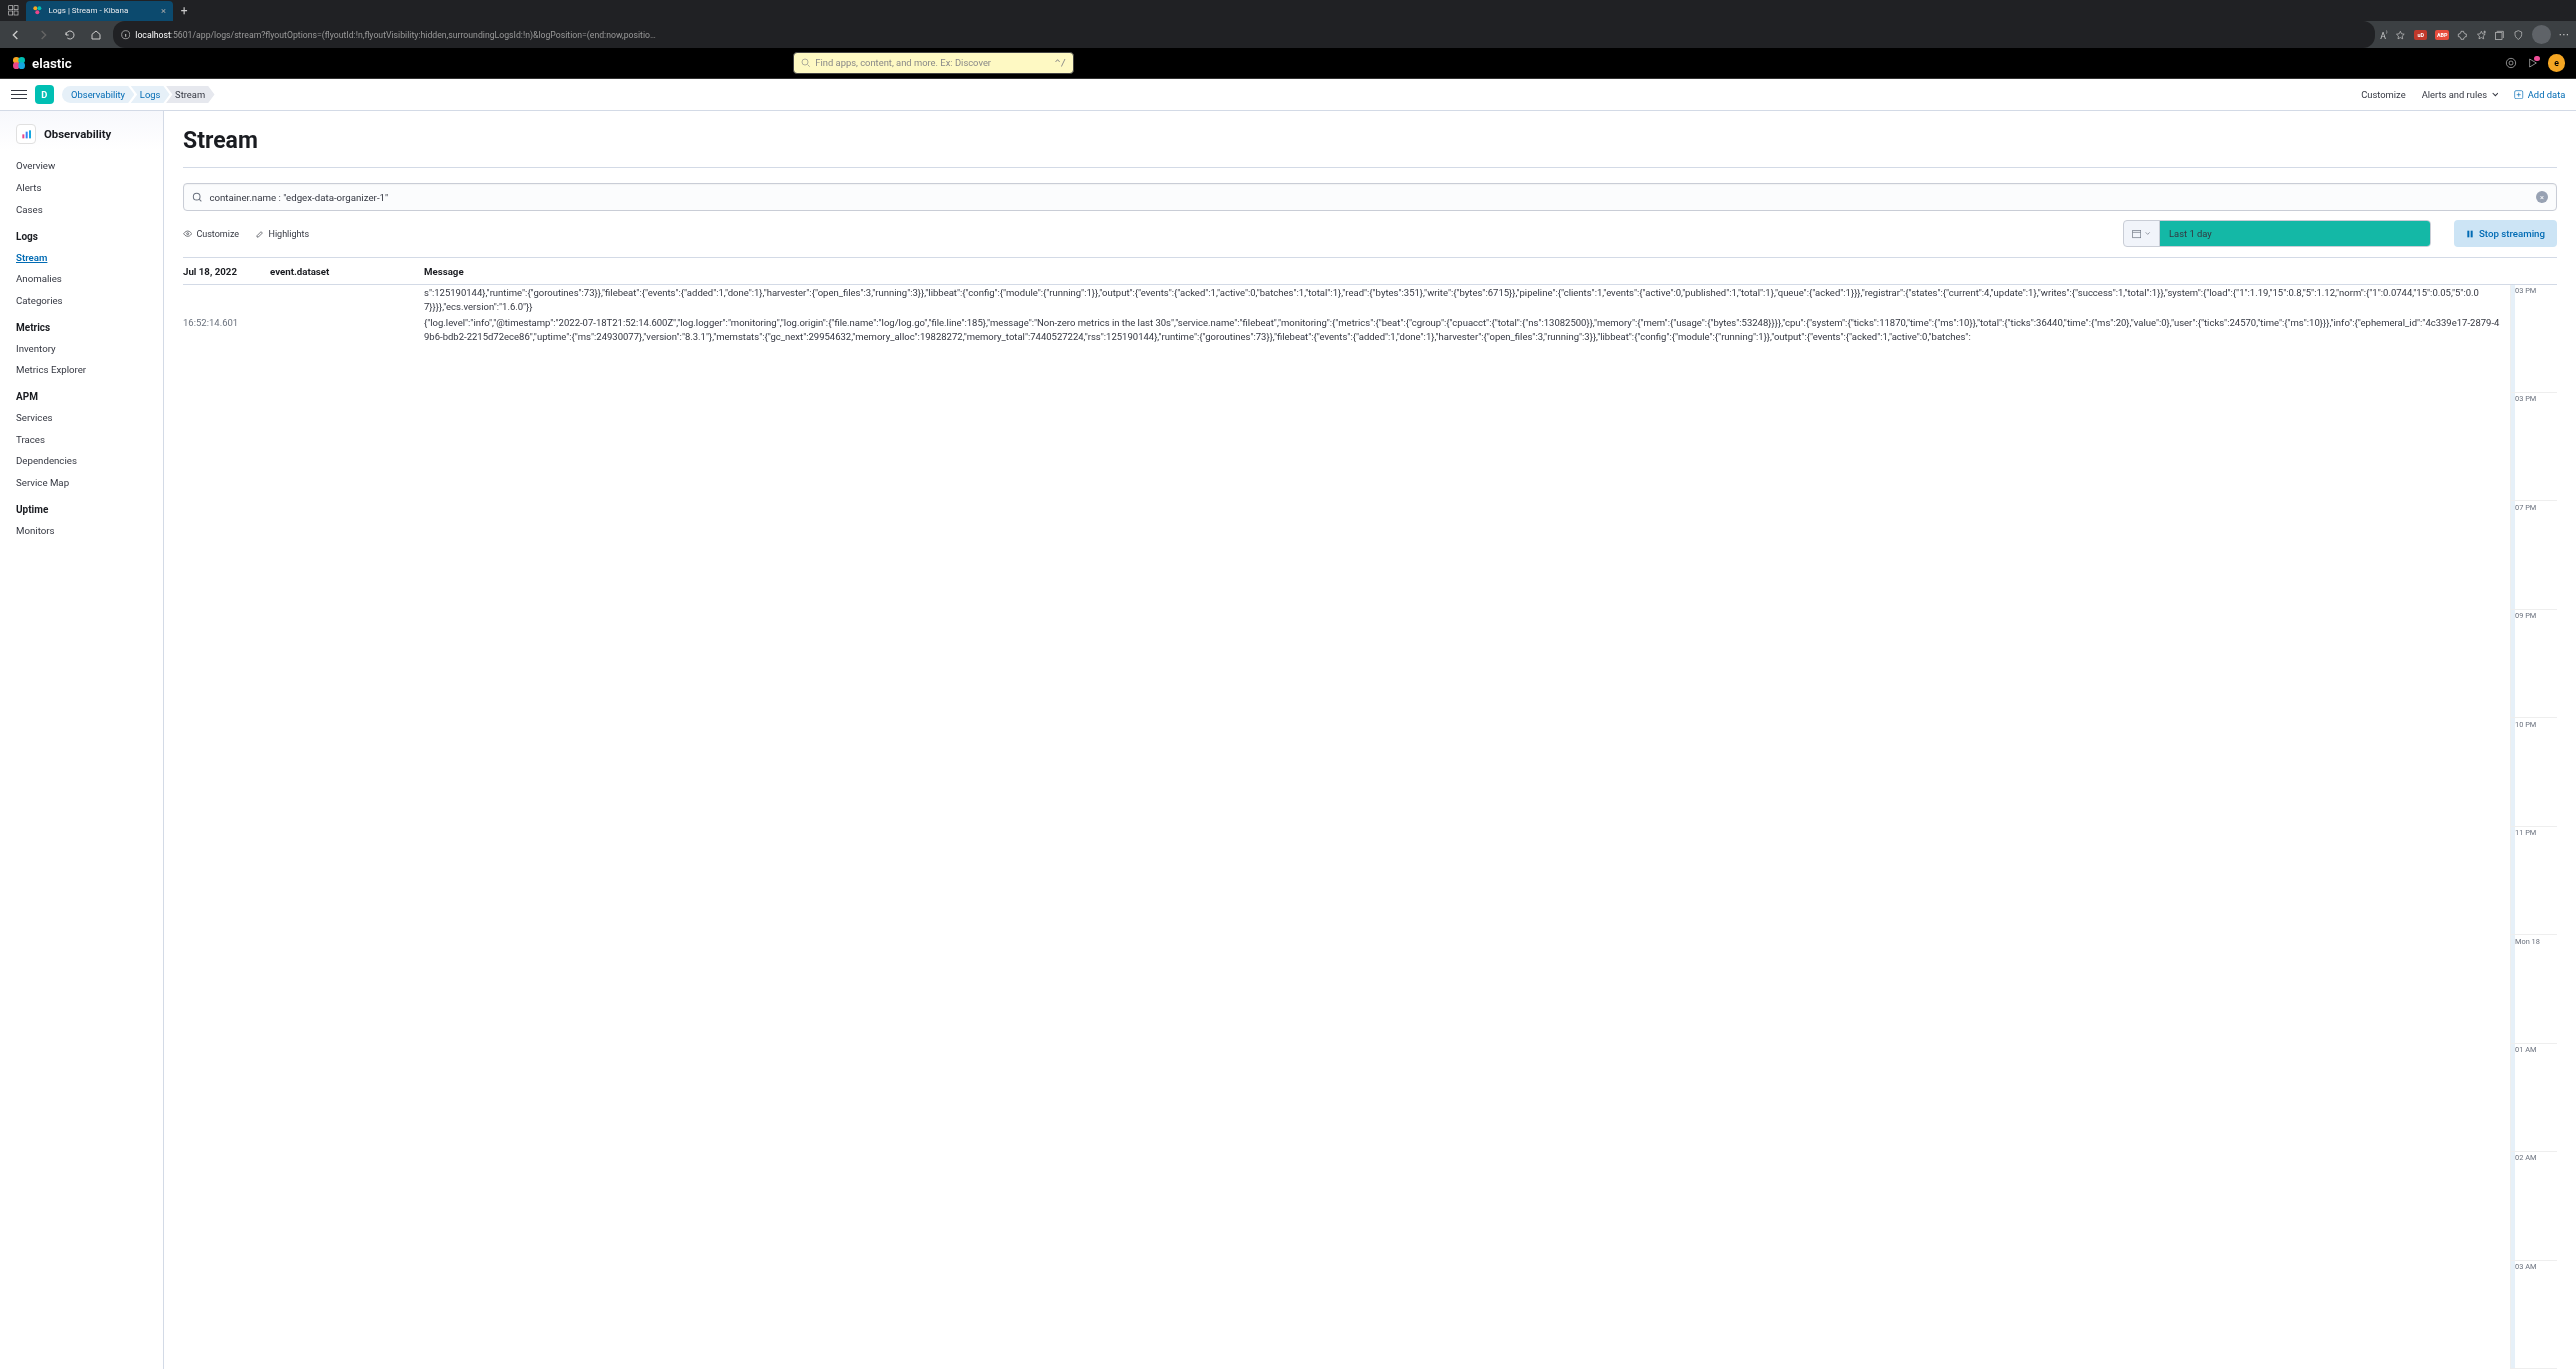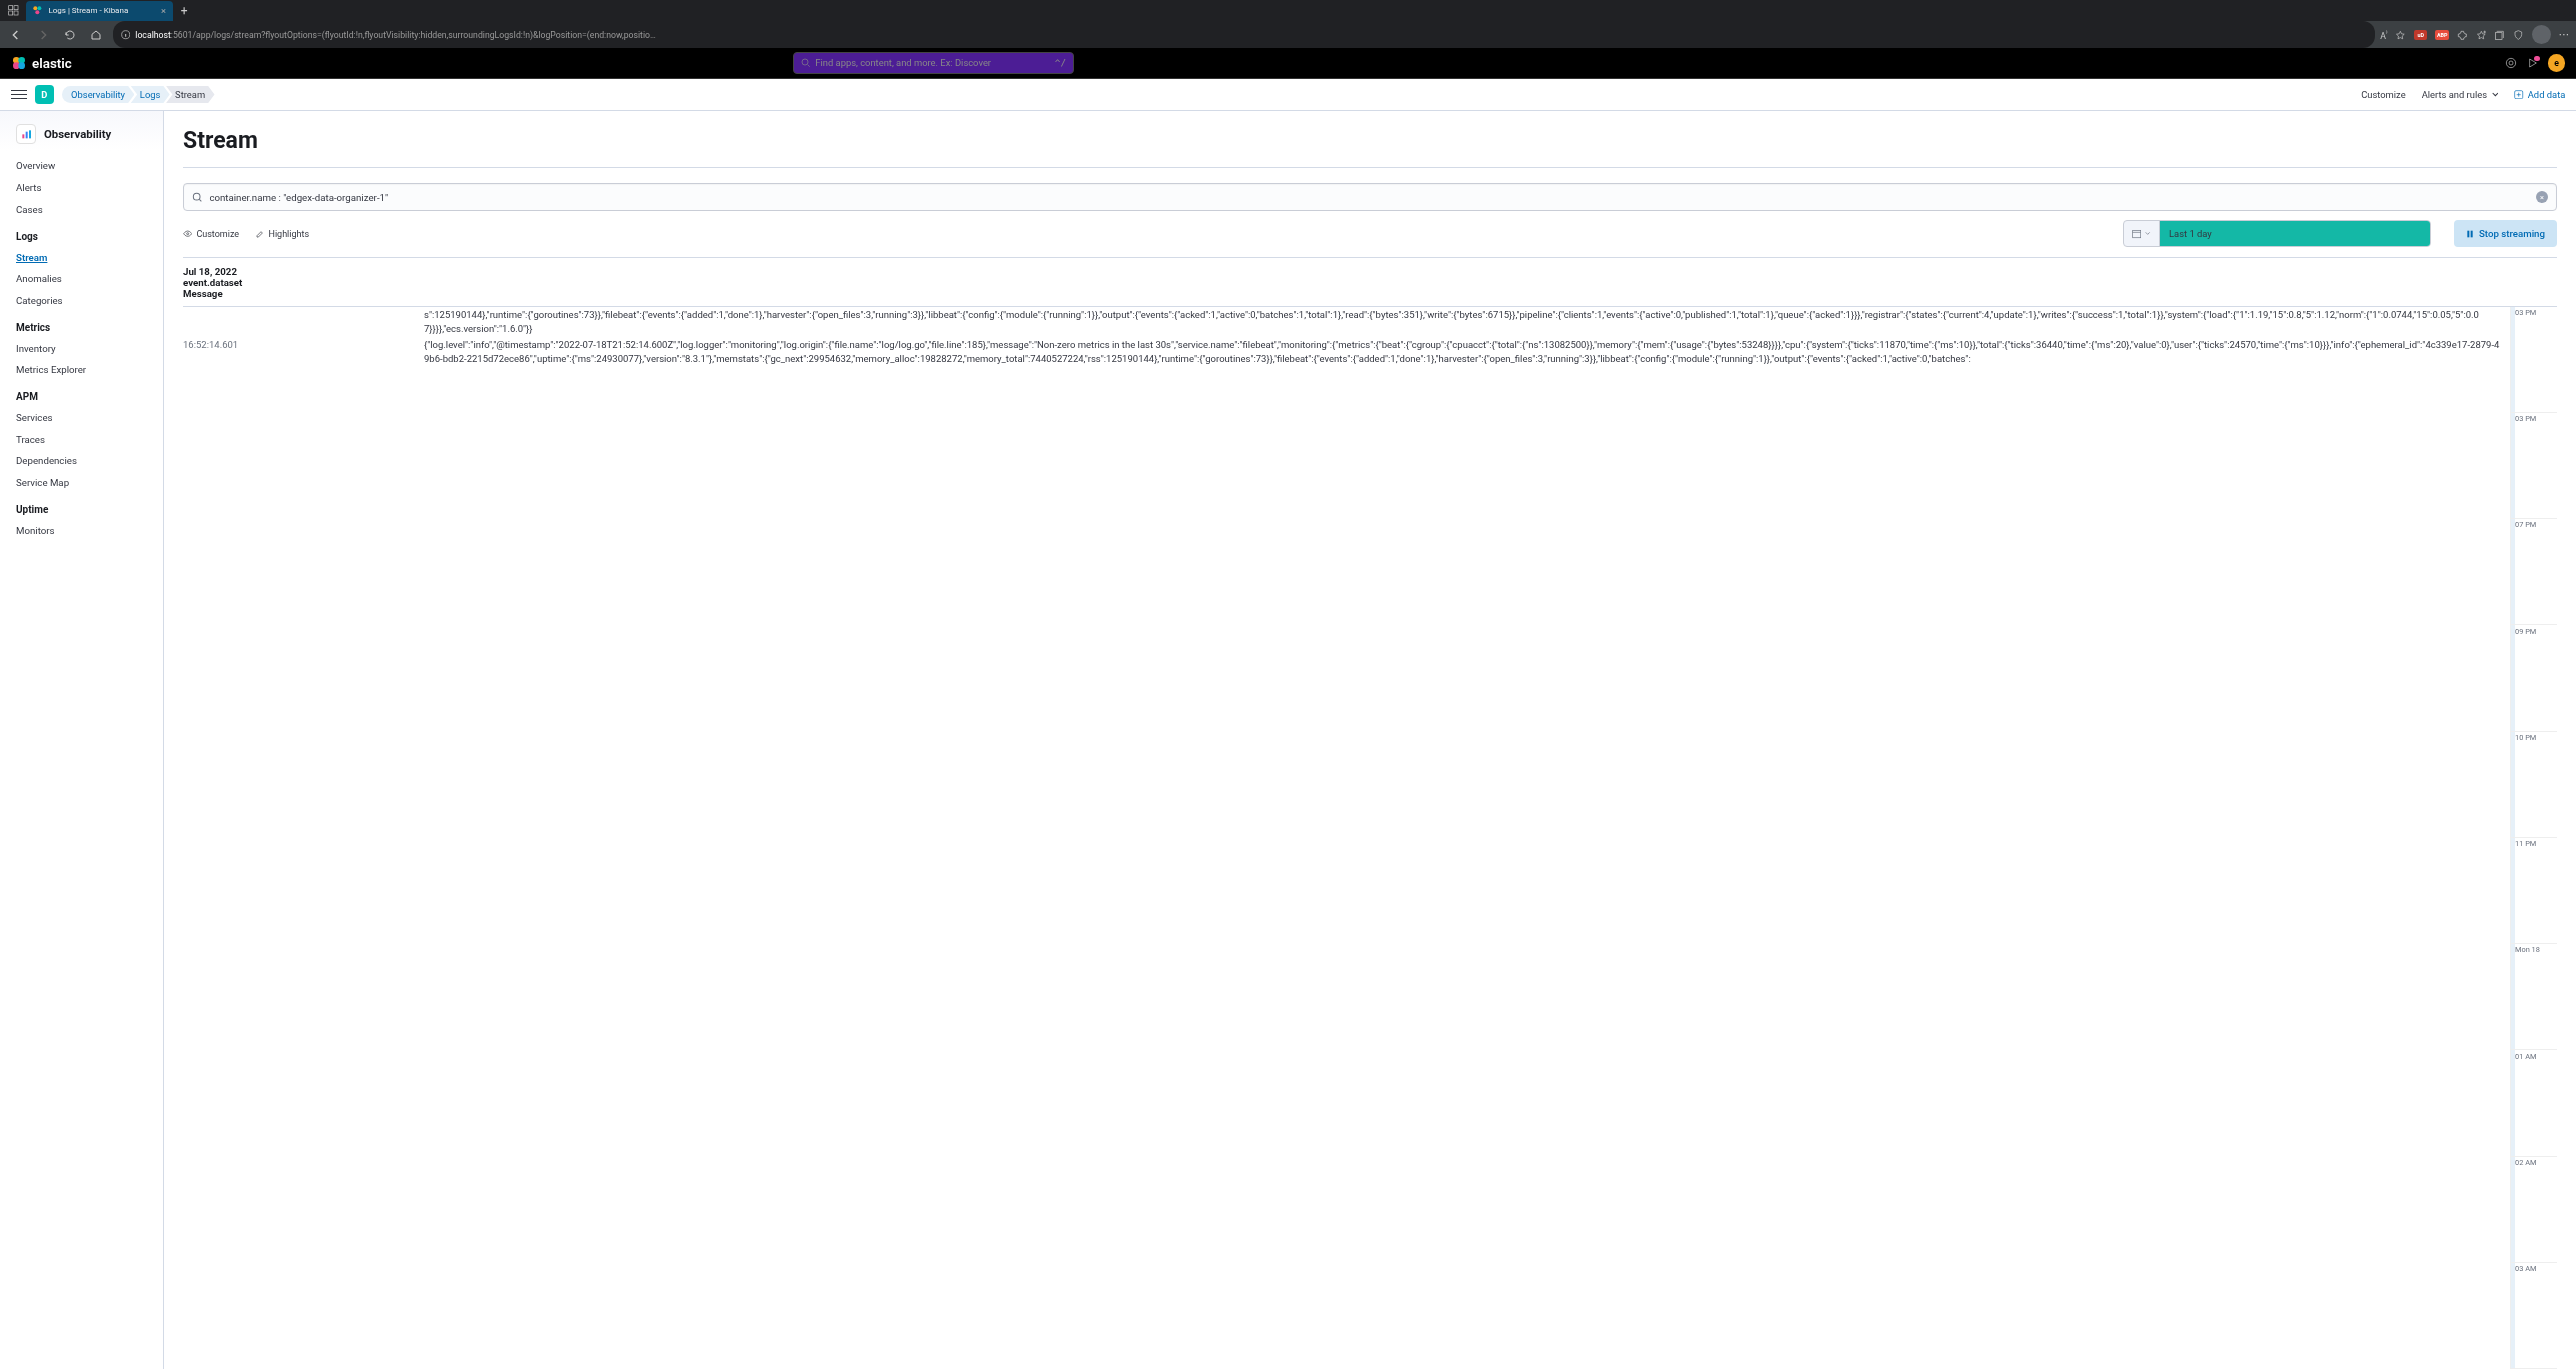--- a/index.html
+++ b/index.html
@@ -24,21 +24,21 @@
 .ext-badge { width:13.4px; height:10.7px; border-radius:2px; display:flex; align-items:center; justify-content:center; font-size:5.4px; font-weight:700; color:#fff; }
 .ext-ud { background:#c0392b; }
 .ext-abp { background:#e74c3c; }
 .profile-circle { width:19px; height:19px; border-radius:50%; background:#5f6368; }
 
 
 .kbn-header { background:#000; height:31px; display:flex; align-items:center; padding:0 10.7px; gap:10.7px; border-bottom:0.7px solid #333; }
 .elastic-logo { display:flex; align-items:center; gap:5.4px; }
 .elastic-mark { width:16px; height:16px; }
 .elastic-text { color:#fff; font-size:13.4px; font-weight:600; }
-.kbn-search { flex:0 0 281px; margin:0 auto; background:#4c1d95; border:0.7px solid #444; border-radius:4px; height:21.4px; display:flex; align-items:center; padding:0 6.7px; gap:5.4px; color:#888; font-size:9.4px; }
+.kbn-search { flex:0 0 281px; margin:0 auto; background:#fef9c3; border:0.7px solid #444; border-radius:4px; height:21.4px; display:flex; align-items:center; padding:0 6.7px; gap:5.4px; color:#888; font-size:9.4px; }
 .kbn-search .kbd { margin-left:auto; font-family:monospace; color:#888; }
 .kbn-header-right { display:flex; gap:9.4px; align-items:center; margin-left:auto; }
 .kbn-hdr-icon { color:#ccc; position:relative; }
 .notif-dot { position:absolute; top:-1.3px; right:-1.3px; width:5.4px; height:5.4px; background:#f04e98; border-radius:50%; }
 .user-avatar-hdr { width:17.4px; height:17.4px; border-radius:50%; background:#f5a623; color:#000; display:flex; align-items:center; justify-content:center; font-size:8.7px; font-weight:600; }
 
 
 .sub-header { height:32px; border-bottom:0.7px solid #d3dae6; display:flex; align-items:center; padding:0 10.7px; gap:8px; background:#fff; }
 .burger { width:16px; height:16px; display:flex; flex-direction:column; justify-content:center; gap:2.7px; }
 .burger span { height:1.3px; background:#343741; }
@@ -72,21 +72,21 @@
 .clear-btn { width:12px; height:12px; background:#98a2b3; border-radius:50%; color:#fff; display:flex; align-items:center; justify-content:center; font-size:7.4px; }
 
 .toolbar { display:flex; align-items:center; gap:16px; margin-bottom:9.4px; }
 .tool-btn { display:flex; align-items:center; gap:4px; font-size:9px; color:#343741; }
 .time-picker { margin-left:auto; display:flex; border:0.7px solid #c9cdd6; border-radius:4px; height:27px; background:#f1f4fa; overflow:hidden; min-width:308px; }
 .tp-btn { display:flex; align-items:center; padding:0 8px; gap:4px; border-right:0.7px solid #c9cdd6; color:#69707d; }
 .tp-value { flex:1; display:flex; align-items:center; padding:0 9.4px; color:#343741; font-size:9.4px; background:#14b8a6; }
 .stream-btn { background:#cce4f5; color:#006bb4; border:none; border-radius:4px; height:27px; padding:0 12px; font-size:9.7px; font-weight:500; display:flex; align-items:center; gap:5.4px; margin-left:6.7px; }
 
 .log-table { flex:1; overflow:hidden; display:flex; flex-direction:column; border-top:0.7px solid #d3dae6; }
-.log-head { display:flex; padding:8px 0 6.7px; border-bottom:0.7px solid #d3dae6; font-weight:700; font-size:9.7px; color:#1a1c21;flex-direction:column; }
+.log-head { display:flex; padding:8px 0 6.7px; border-bottom:0.7px solid #d3dae6; font-weight:700; font-size:9.7px; color:#1a1c21; }
 .col-time { width:87px; }
 .col-ds { width:154px; }
 .col-msg { flex:1; }
 .log-body { flex:1; overflow:hidden; position:relative; display:flex; }
 .log-rows { flex:1; overflow:hidden; }
 .log-row { display:flex; font-family:"SF Mono",Menlo,Consolas,monospace; font-size:9.5px; line-height:1.45; color:#343741; padding:1.3px 0; }
 .log-row .col-time { color:#6a717d; }
 .log-row .col-msg { word-break:break-all; padding-right:6.7px; }
 
 .timeline { width:47px; border-left:0.7px solid #eee; font-size:7.4px; color:#69707d; display:flex; flex-direction:column; }

